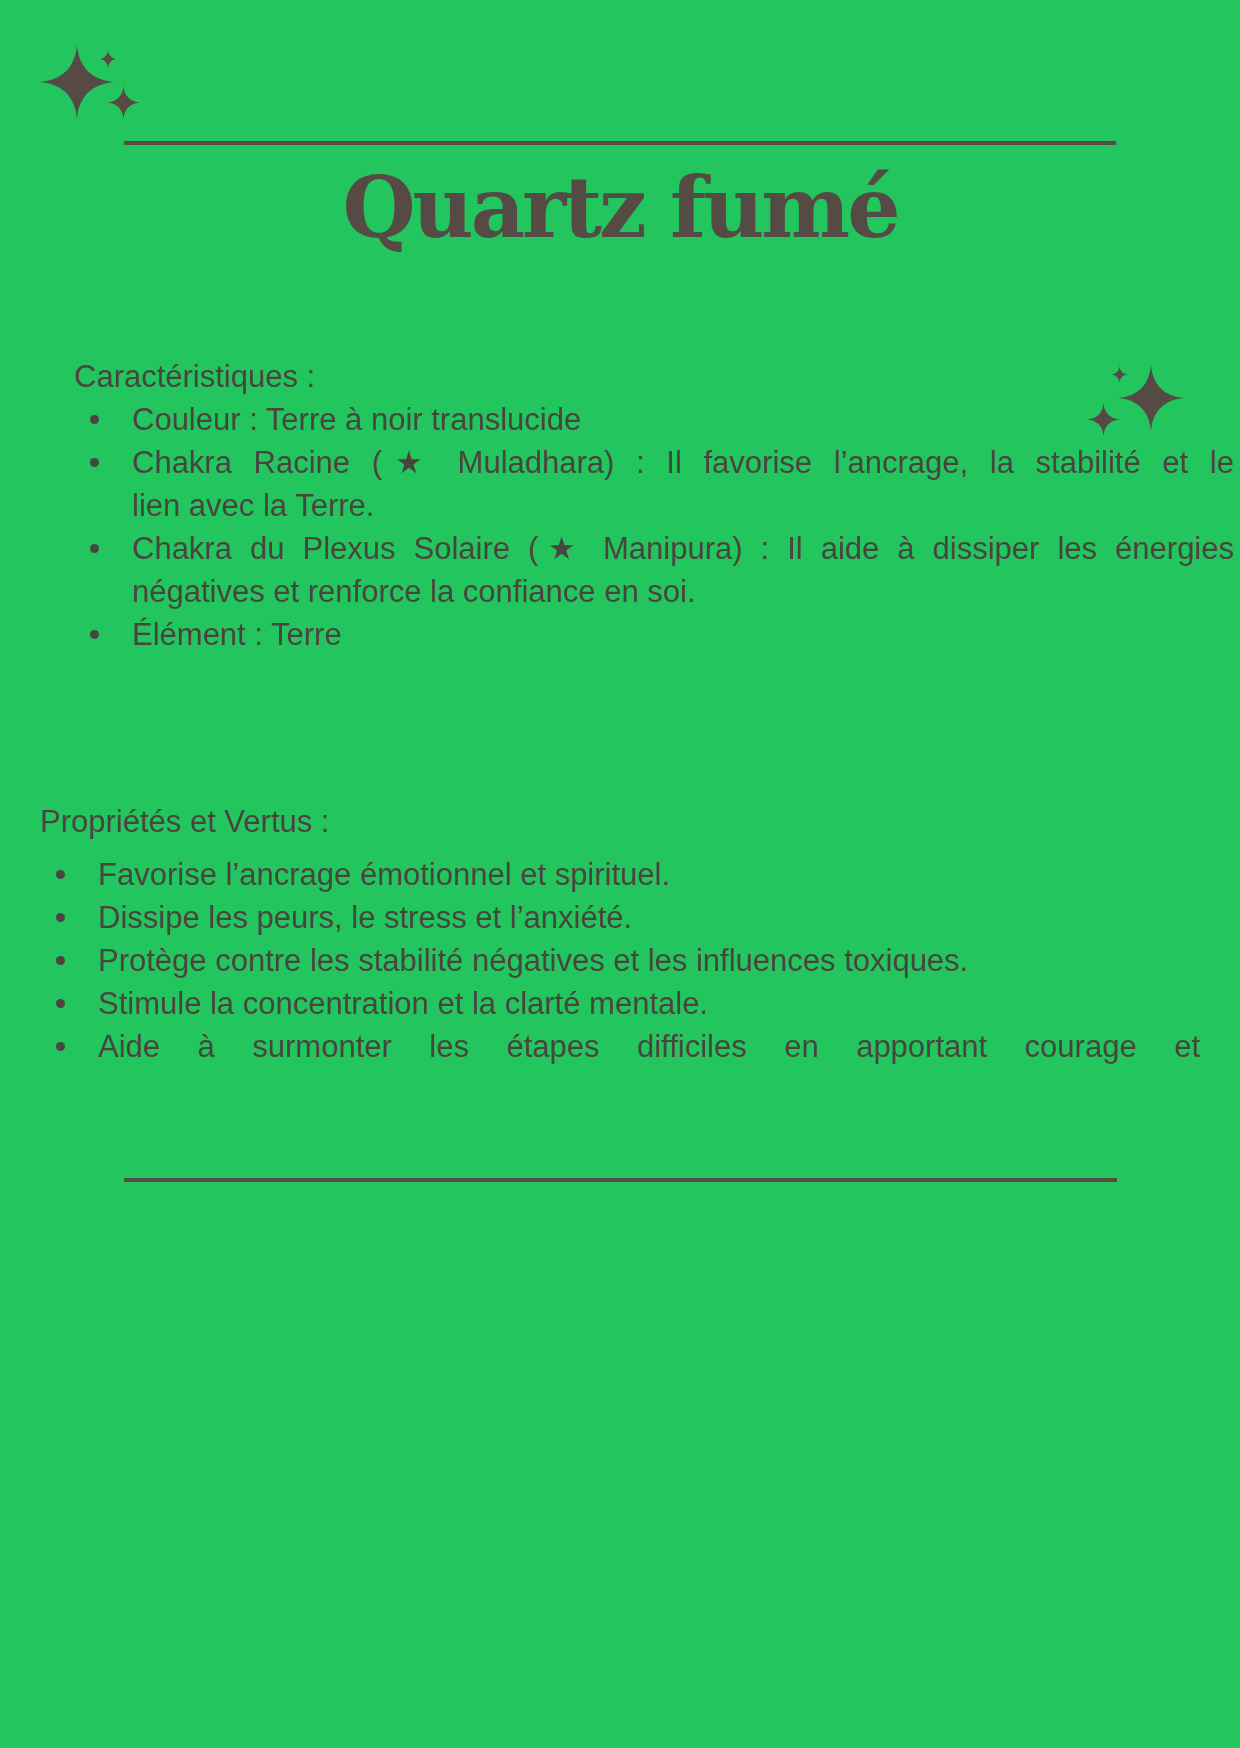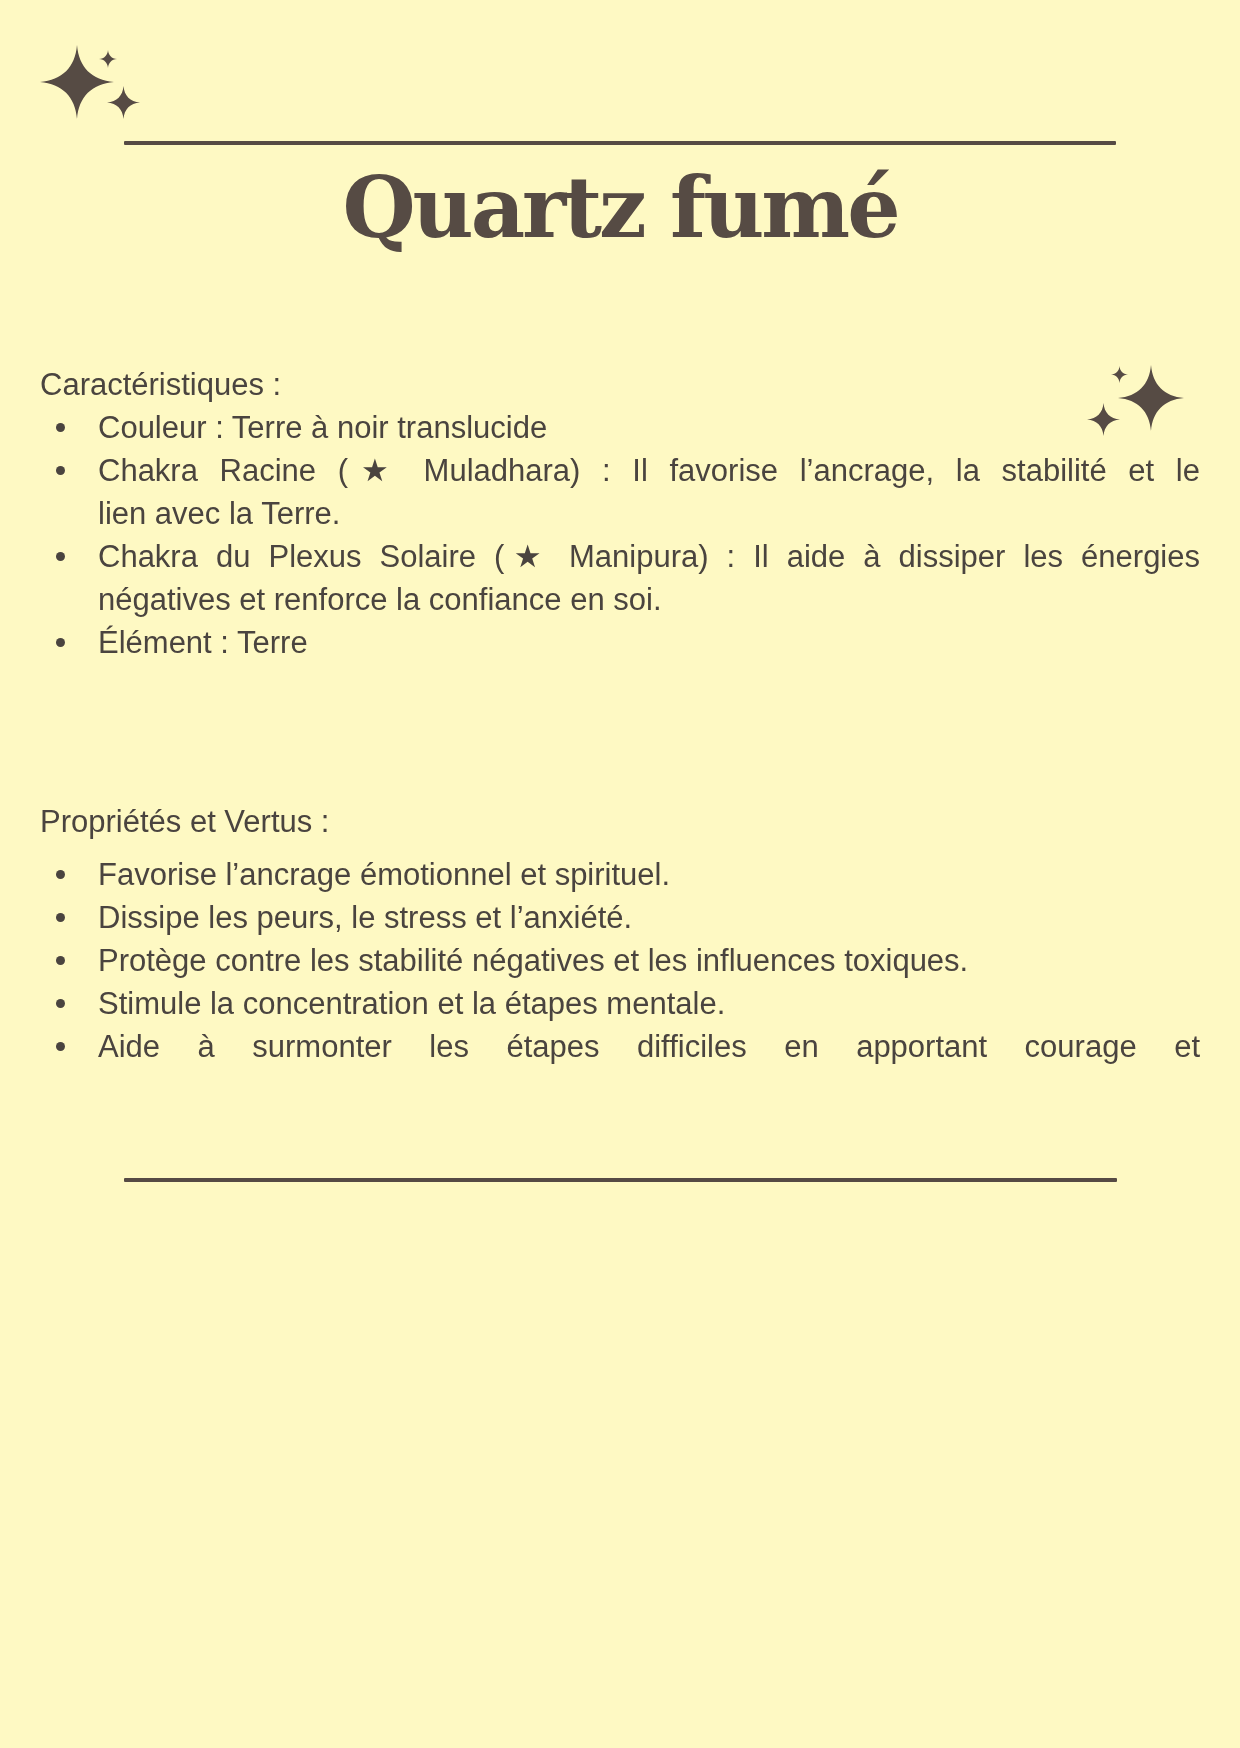--- a/index.html
+++ b/index.html
@@ -1,20 +1,20 @@
 <!DOCTYPE html>
 <html><head>
 <meta charset="utf-8">
 <style>
   html, body { margin: 0; padding: 0; }
   .page {
     position: relative;
     width: 1240px;
     height: 1748px;
-    background: #fef9c3;
+    background: #22c55e;
     font-family: "Liberation Sans", sans-serif;
     color: #4A443F;
     overflow: hidden;
   }
   
   .sparkle { position: absolute; }
   .sparkle svg { display: block; width: 100%; height: 100%; }
   
   .divider {
     position: absolute;
@@ -95,21 +95,21 @@
     <svg viewBox="0 0 100 100">
       <path fill="#564B44" d="M50 0 C52.5 30 70 47.5 100 50 C70 52.5 52.5 70 50 100 C47.5 70 30 52.5 0 50 C30 47.5 47.5 30 50 0 Z"></path>
     </svg>
   </div>
   <div class="sparkle" style="left:1087px; top:403px; width:33px; height:33px;">
     <svg viewBox="0 0 100 100">
       <path fill="#564B44" d="M50 0 C52.5 30 70 47.5 100 50 C70 52.5 52.5 70 50 100 C47.5 70 30 52.5 0 50 C30 47.5 47.5 30 50 0 Z"></path>
     </svg>
   </div>
 
-  <div class="textblock" style="top:363px;">
+  <div class="textblock" style="top:355px;margin-left:34px;">
     <span class="section-header">Caractéristiques :</span>
     <ul class="blist">
       <li>
         <span class="dot"></span>
         <span class="pline">Couleur : Terre à noir translucide</span>
       </li>
       <li>
         <span class="dot"></span>
         <span class="jline">Chakra Racine (★ Muladhara) : Il favorise l’ancrage, la stabilité et le</span>
         <span class="pline">lien avec la Terre.</span>
@@ -136,21 +136,21 @@
       <li>
         <span class="dot"></span>
         <span class="pline">Dissipe les peurs, le stress et l’anxiété.</span>
       </li>
       <li>
         <span class="dot"></span>
         <span class="pline">Protège contre les stabilité négatives et les influences toxiques.</span>
       </li>
       <li>
         <span class="dot"></span>
-        <span class="pline">Stimule la concentration et la étapes mentale.</span>
+        <span class="pline">Stimule la concentration et la clarté mentale.</span>
       </li>
       <li>
         <span class="dot"></span>
         <span class="jline">Aide à surmonter les étapes difficiles en apportant courage et</span>
       </li>
     </ul>
   </div>
 
   <div class="divider" style="left:124px; top:1178px; width:993px;"></div>
 

